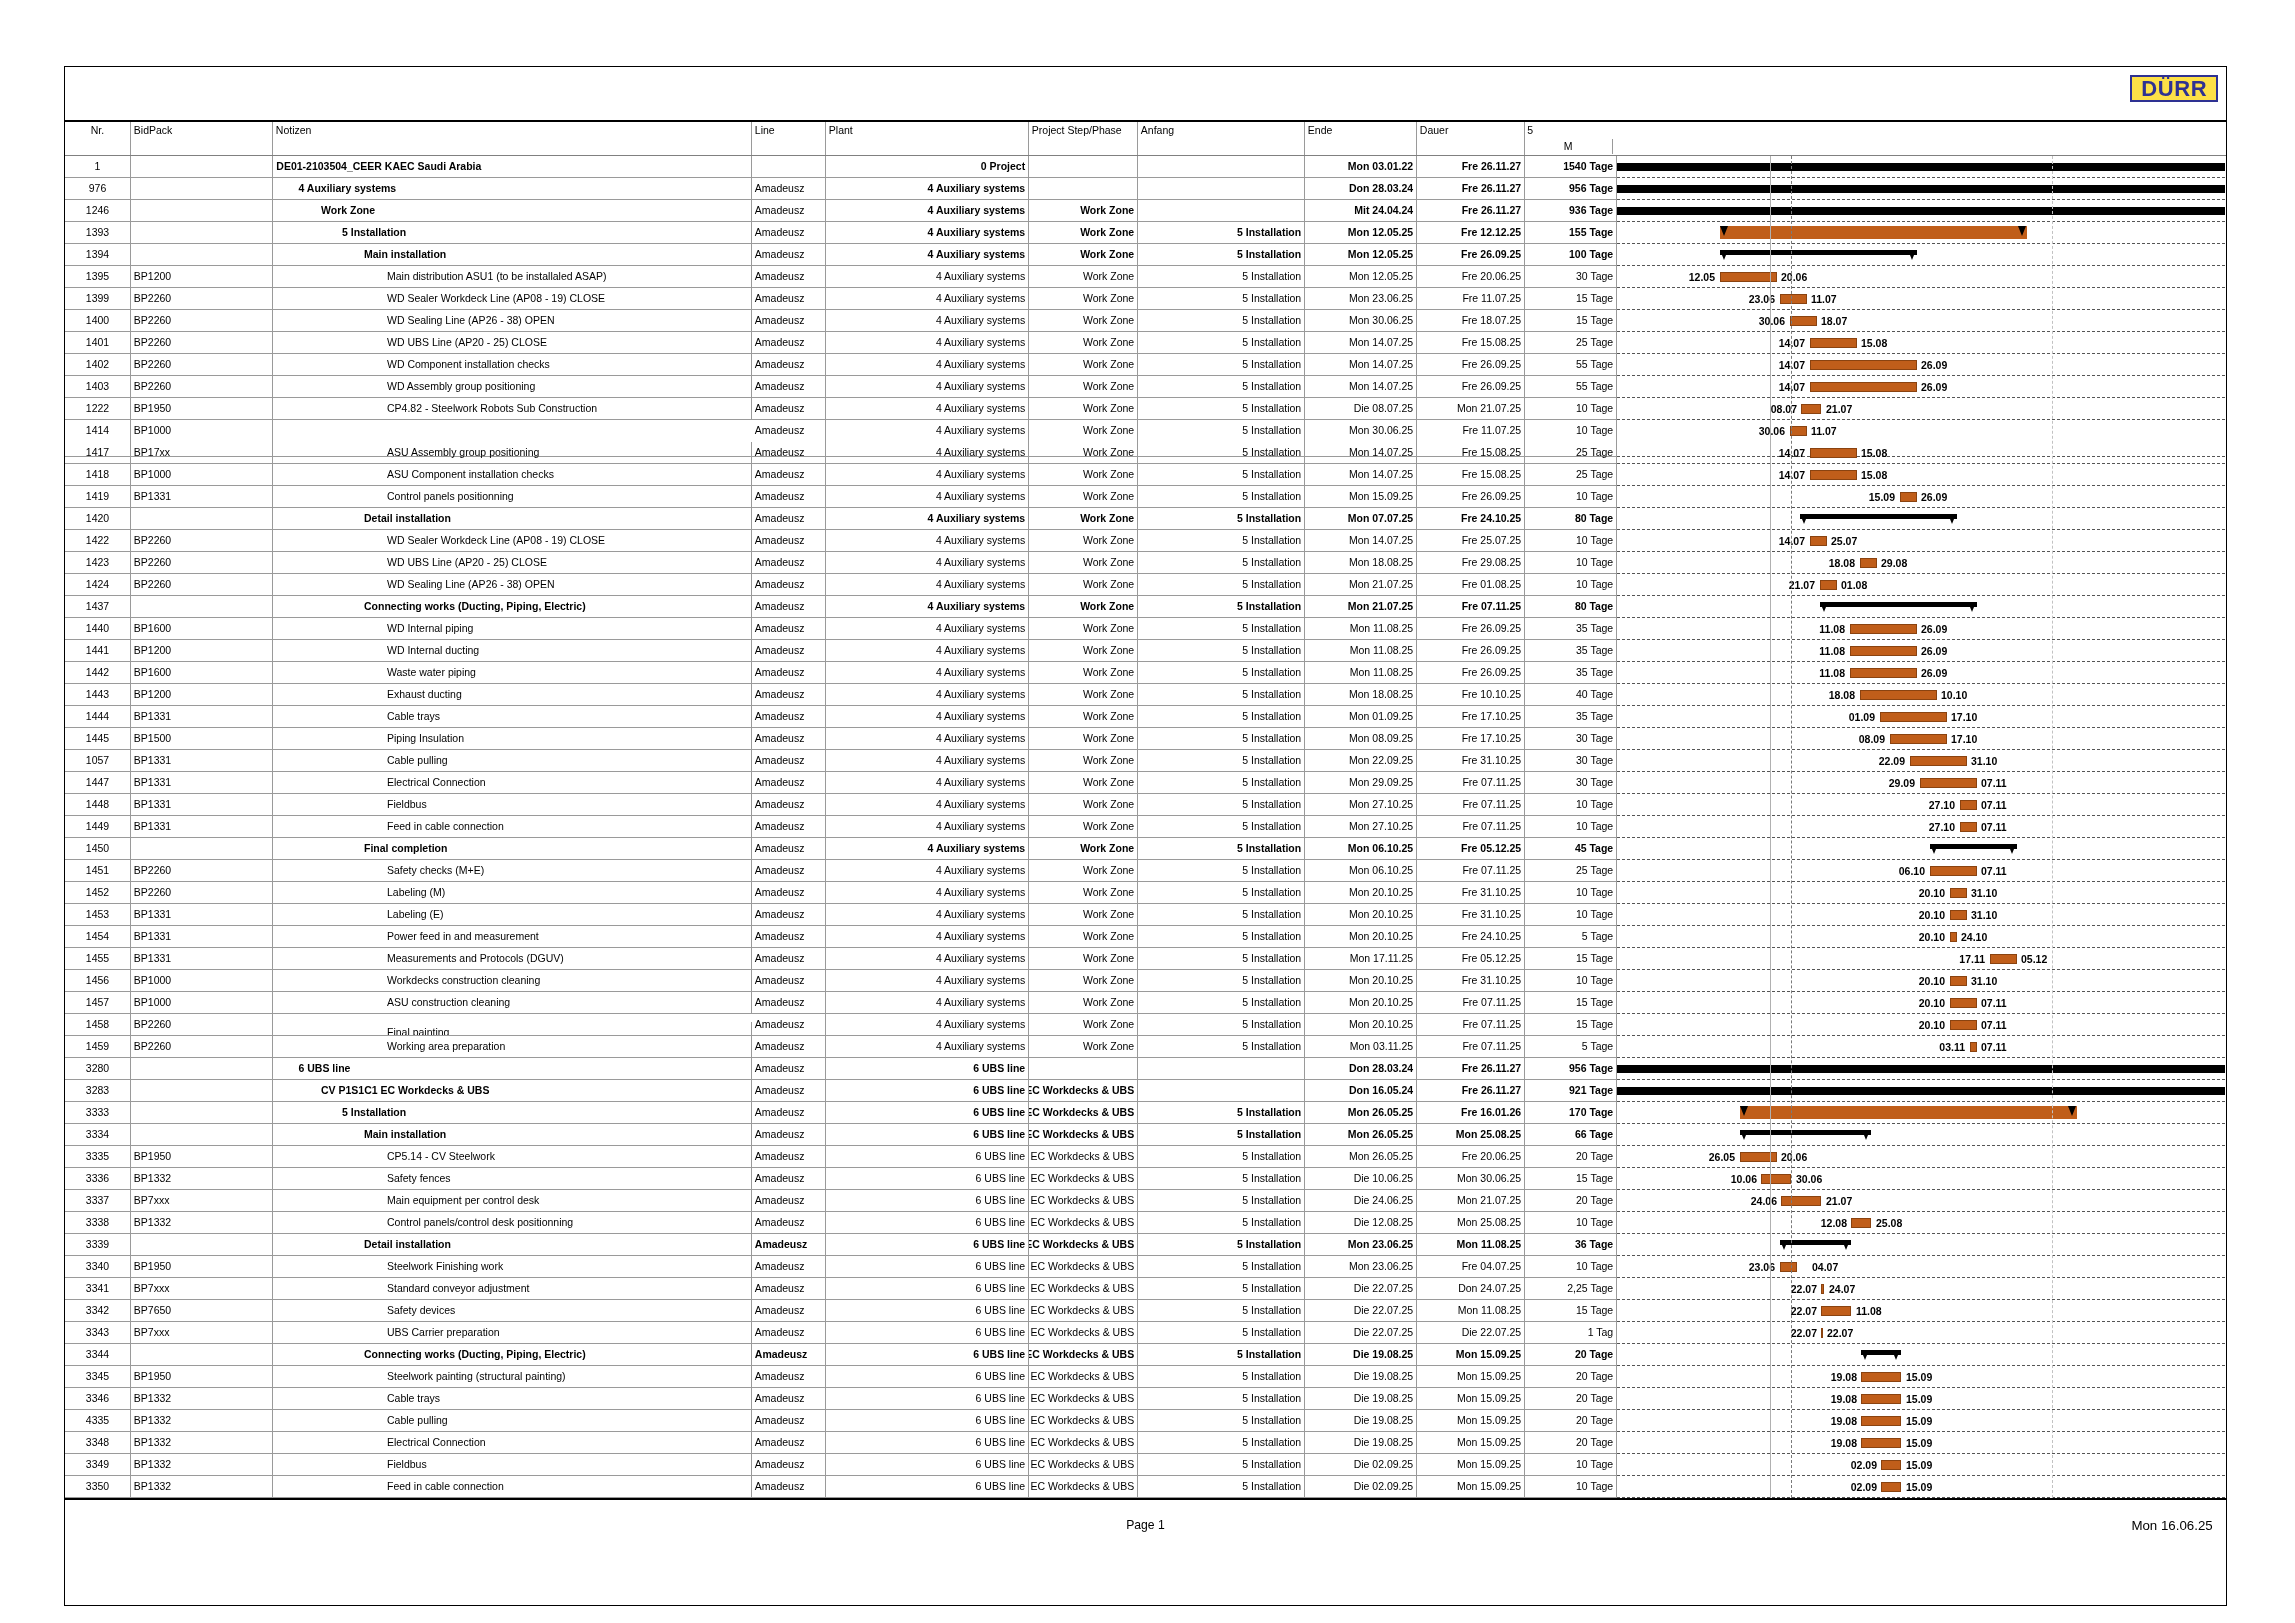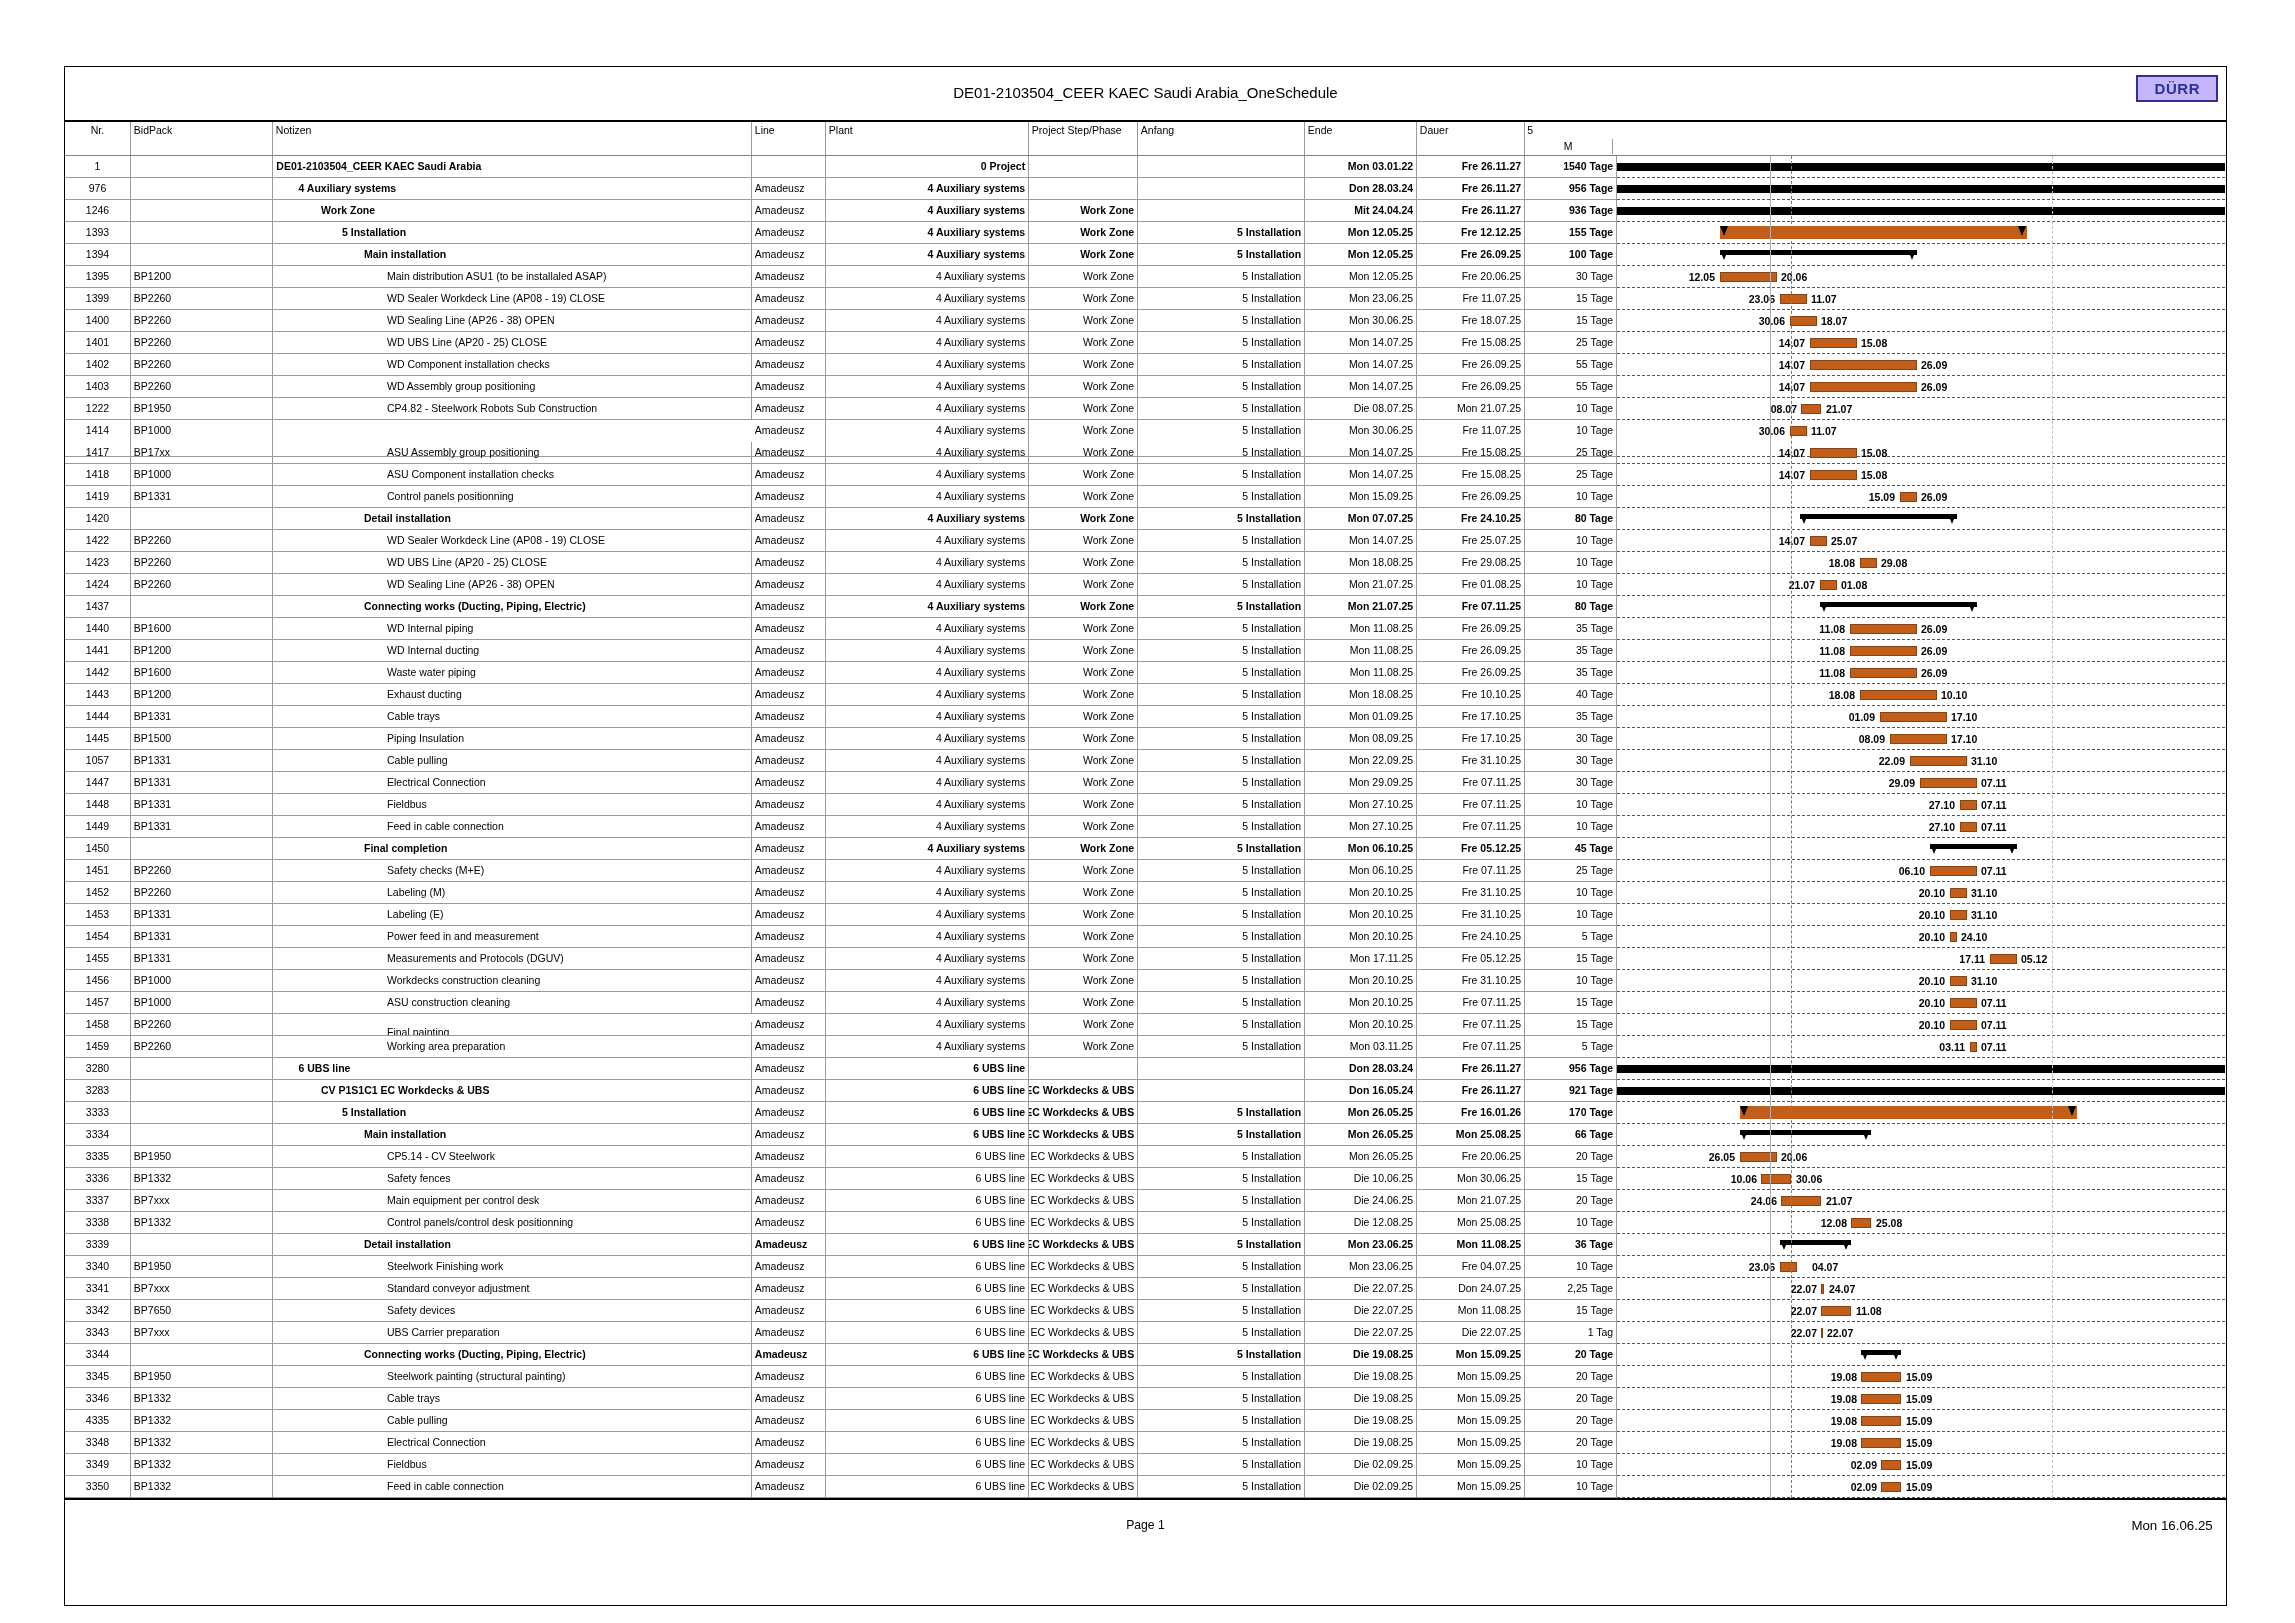--- a/index.html
+++ b/index.html
@@ -2,22 +2,22 @@
 <html style="font-size:9px"><head>
 <meta charset="utf-8">
 <style>
   html,body{margin:0;padding:0;background:#fff;}
   .sheet{position:relative;width:2295px;height:1623px;background:#fff;
          font-family:"Liberation Sans",sans-serif;color:#000;}
   .frame{position:absolute;left:64px;top:66px;width:2161px;height:1538px;border:1.7px solid #000;background:#fff;}
   
   .titleband{position:relative;height:53px;border-bottom:2.2px solid #000;}
   .title{position:absolute;left:0;right:0;top:16.7px;text-align:center;font-size:15px;}
-  .logo{position:absolute;right:7.8px;top:7.8px;border:2.2px solid #2e3192;padding:0 16px;
-        font-size:15px;font-weight:bold;color:#2e3192;letter-spacing:0.6px;line-height:23px;background:#c4b5fd;}
+  .logo{position:absolute;right:7.8px;top:7.8px;border:2.2px solid #2e3192;padding:0 9px;
+        font-size:22px;font-weight:bold;color:#2e3192;letter-spacing:0.6px;line-height:23px;background:#fde047;}
   
   .grid{display:grid;grid-template-columns:66px 142px 479px 74px 203px 109px 167px 112px 108px 92px 608px;}
   
   .hdr{height:33px;border-bottom:1.7px solid #808080;}
   .hdr .hc{border-right:0.6px solid #9a9a9a;font-size:10.5px;padding:2.2px 2.8px;box-sizing:border-box;overflow:hidden;white-space:nowrap;}
   .hdr .hc.center{text-align:center;}
   .hdr .tl{position:relative;padding:0;border-right:none;}
   .tl-row1{position:relative;height:16.7px;}
   .tl-row2{position:relative;height:15px;}
   .tl-tick{position:absolute;top:0;bottom:0;width:0.6px;background:#9a9a9a;}
@@ -51,21 +51,20 @@
   .pageno{position:absolute;left:0;right:0;top:18px;text-align:center;font-size:12.2px;}
   .fdate{position:absolute;right:13.3px;top:18px;font-size:13.3px;}
 </style>
 </head>
 <body>
 
 <div class="sheet">
   <div class="frame">
 
     <div class="titleband">
-      <div class="title">DE01-2103504_CEER KAEC Saudi Arabia_OneSchedule</div>
       <div class="logo">DÜRR</div>
     </div>
 
     <div class="grid hdr" id="hdr">
 
       <div class="hc center">Nr.</div>
         <div class="hc">BidPack</div>
         <div class="hc">Notizen</div>
         <div class="hc">Line</div>
         <div class="hc">Plant</div>

